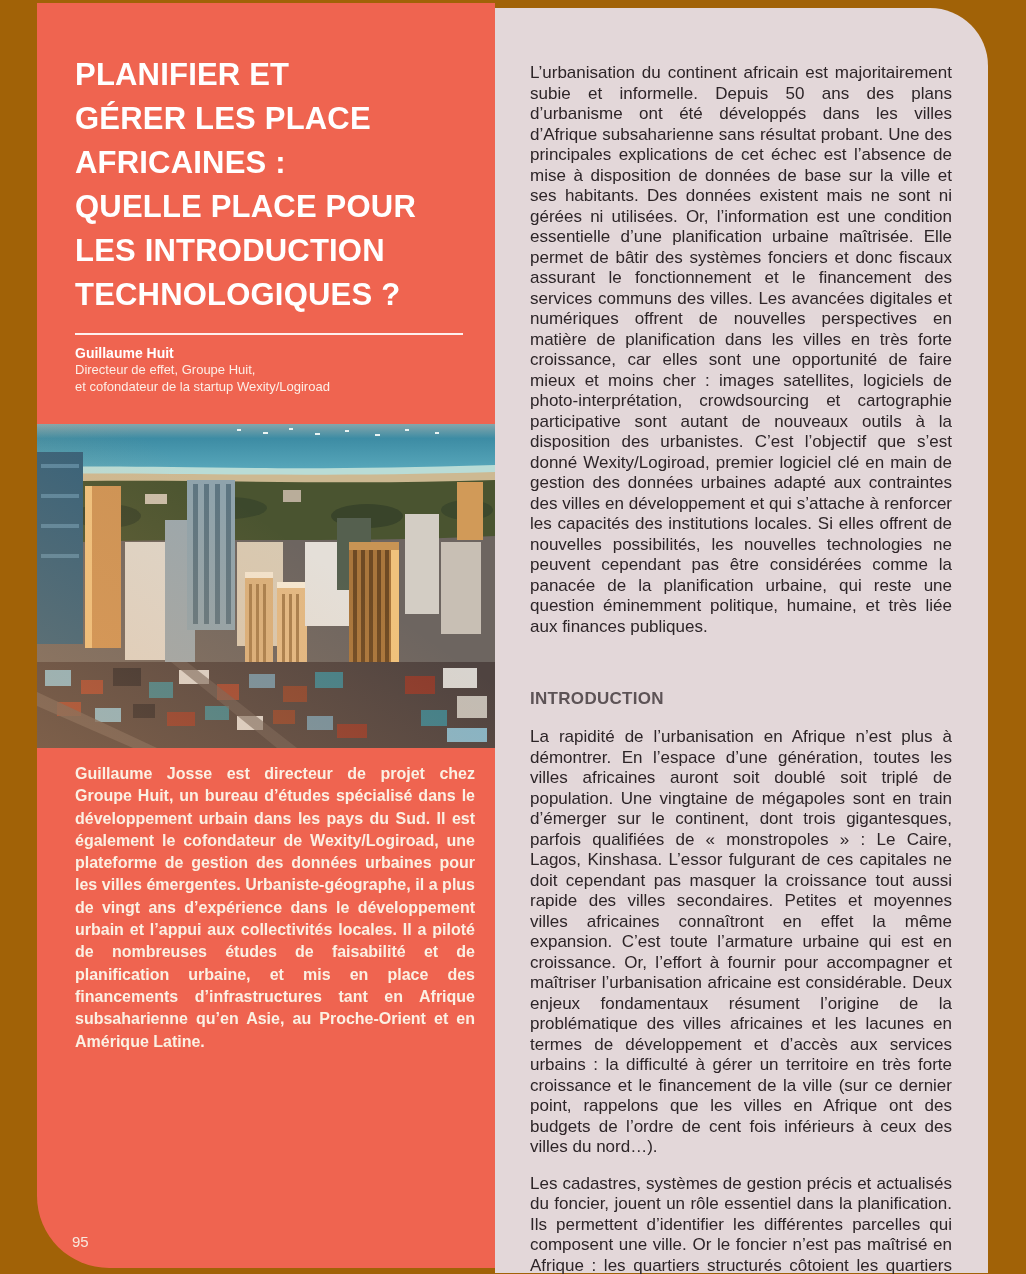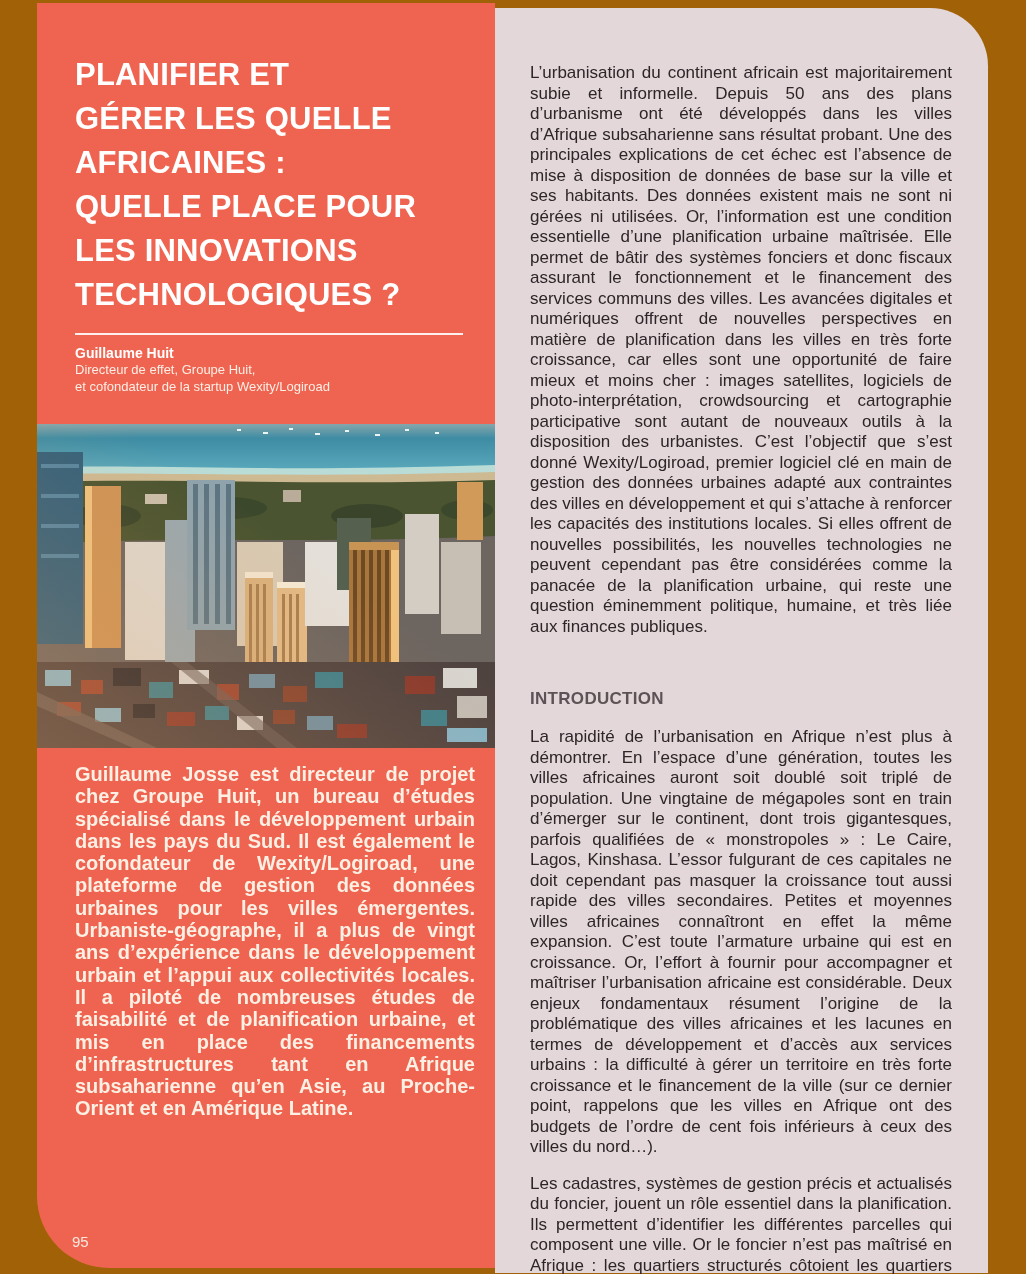--- a/index.html
+++ b/index.html
@@ -25,21 +25,21 @@
   .author-block{margin-top:9px;}
   .author-name{color:#ffffff;font-weight:700;font-size:14px;line-height:18px;}
   .author-role{color:#fdeee6;font-size:13px;line-height:16.5px;}
   .photo{
     position:absolute;left:0;top:421px;width:458px;height:324px;margin:0;
     overflow:hidden;
   }
   .photo svg{display:block;}
   .bio{
     position:absolute;left:38px;top:760px;width:400px;margin:0;
-    color:#fbf0e3;font-size:20px;font-weight:700;line-height:22.3px;
+    color:#fbf0e3;font-size:16px;font-weight:700;line-height:22.3px;
     text-align:justify;
   }
   .page-number{
     position:absolute;left:35px;top:1230px;
     color:#f8e8dd;font-size:15px;
   }
   
   .right-panel{
     position:absolute;left:495px;top:8px;width:493px;height:1265px;
     background:#e3d7d9;border-top-right-radius:58px;
@@ -57,24 +57,24 @@
 </style>
 </head>
 <body>
 
 <div class="page">
 
   <aside class="left-panel">
     <div class="left-inner">
       <h1 class="article-title">
         <span>PLANIFIER ET</span>
-        <span>GÉRER LES QUELLE</span>
+        <span>GÉRER LES PLACE</span>
         <span>AFRICAINES :</span>
         <span>QUELLE PLACE POUR</span>
-        <span>LES INNOVATIONS</span>
+        <span>LES INTRODUCTION</span>
         <span>TECHNOLOGIQUES ?</span>
       </h1>
       <div class="title-rule"></div>
       <div class="author-block">
         <div class="author-name">Guillaume Huit</div>
         <div class="author-role">Directeur de effet, Groupe Huit,</div>
         <div class="author-role">et cofondateur de la startup Wexity/Logiroad</div>
       </div>
     </div>
 

